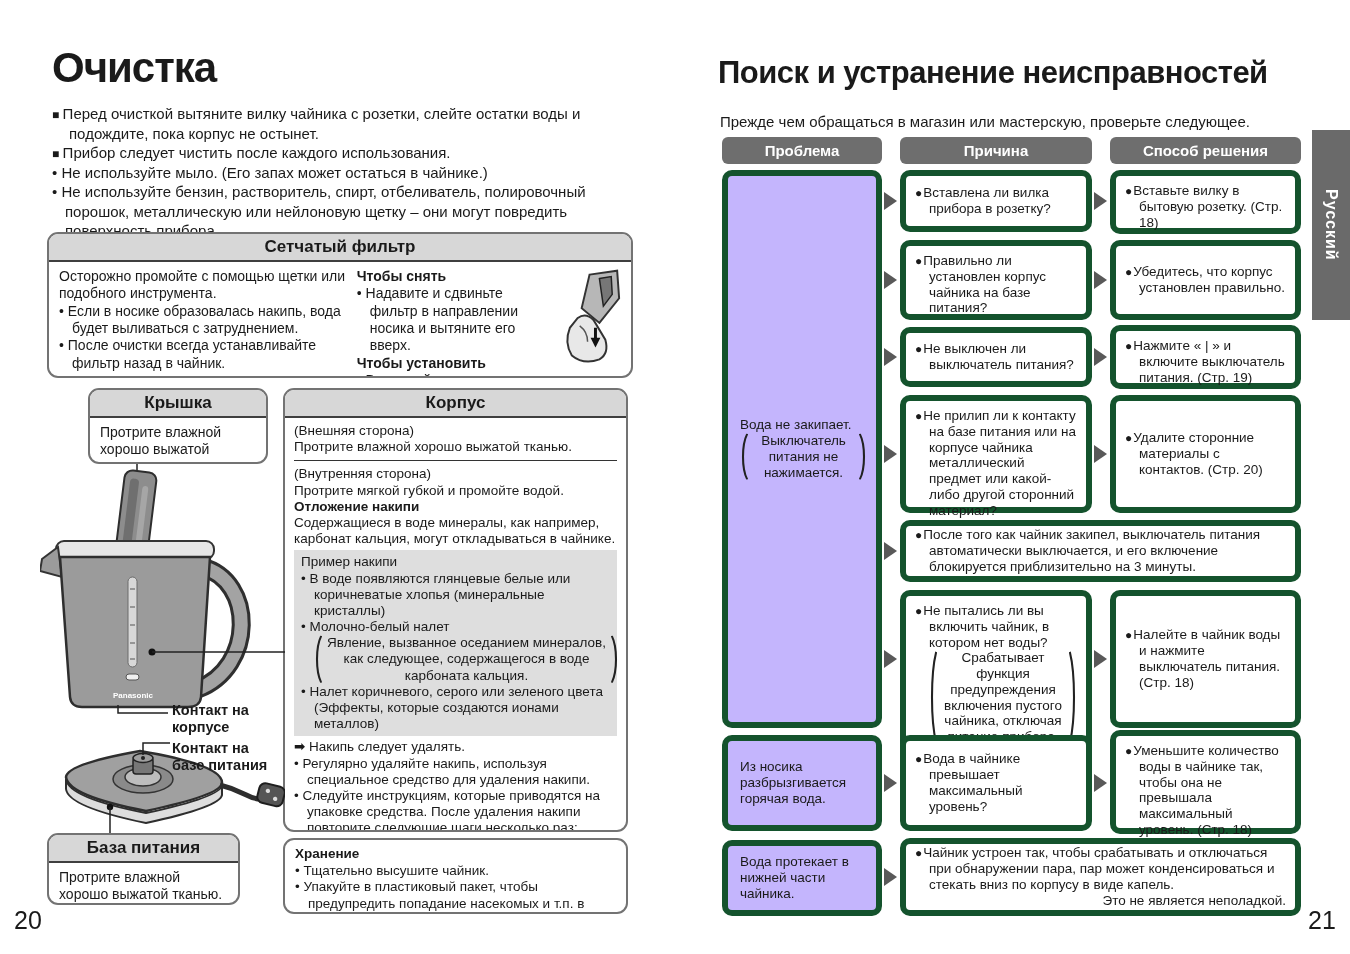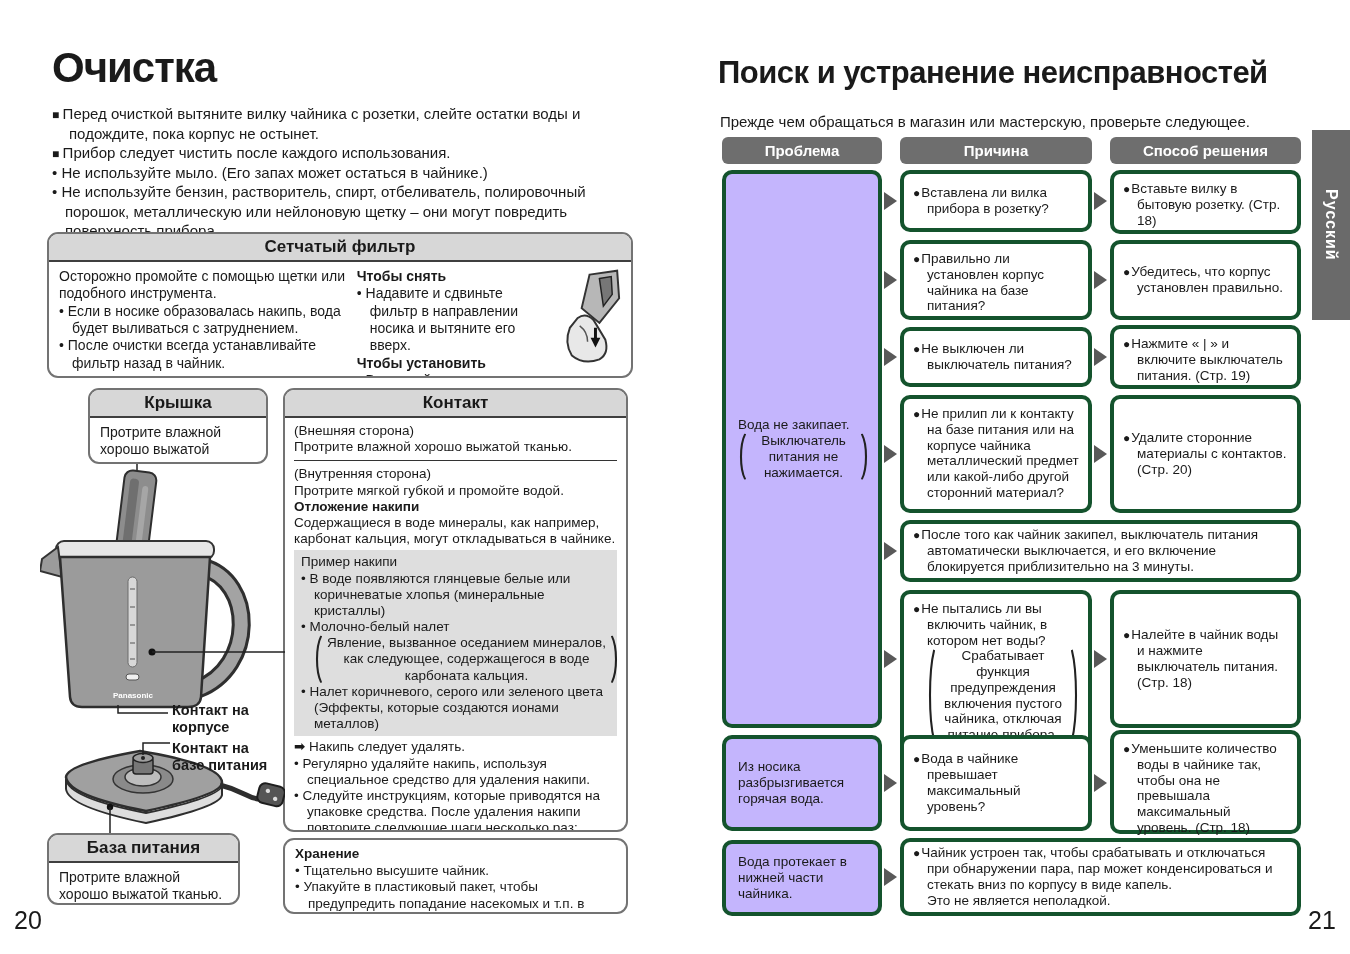--- a/index.html
+++ b/index.html
@@ -22,21 +22,21 @@
   .graybk{background:#dedede;padding:4px 7px;margin:3px 0;}
   .divider{border:none;border-top:1.5px solid #333;margin:5px 0;}
   .b{font-weight:bold;}
   
   .pgroup{position:relative;padding:0 10px;text-align:center;}
   .pgroup svg{position:absolute;top:0;height:100%;width:8px;}
   .pgroup svg.lp{left:0;} .pgroup svg.rp{right:0;}
   
   .pill{position:absolute;height:27px;background:#6e6e6e;border-radius:6px;color:#fff;
         font-weight:bold;font-size:15px;display:flex;align-items:center;justify-content:center;}
-  .tbox{position:absolute;border:4px solid #14532d;border-radius:10px;background:#fff;
+  .tbox{position:absolute;border:6px solid #14532d;border-radius:10px;background:#fff;
         box-sizing:border-box;font-size:13.5px;line-height:1.17;padding:7px 9px;}
   .pbox{background:#c4b5fd;padding-left:12px;}
   .vcenter{display:flex;flex-direction:column;justify-content:center;}
   .bt{padding-left:14px;text-indent:-14px;}
   .bt::before{content:"●";font-size:12px;letter-spacing:1px;}
   .ind{padding-left:14px;}
   .arr{position:absolute;width:0;height:0;border-left:13px solid #595959;
        border-top:9px solid transparent;border-bottom:9px solid transparent;}
   .sidetab{position:absolute;background:#6a6a6a;color:#fff;font-weight:bold;font-size:16px;
            writing-mode:vertical-rl;display:flex;align-items:center;justify-content:center;letter-spacing:1px;}
@@ -84,21 +84,21 @@
       </svg>
     </div>
   </div>
 
   <div class="box" style="left:88px;top:388px;width:180px;height:76px;">
     <div class="box-header">Крышка</div>
     <div class="box-body">Протрите влажной хорошо выжатой тканью.</div>
   </div>
 
   <div class="box" style="left:283px;top:388px;width:345px;height:444px;">
-    <div class="box-header">Контакт</div>
+    <div class="box-header">Корпус</div>
     <div class="box-body bb">
       <div>(Внешняя сторона)</div>
       <div>Протрите влажной хорошо выжатой тканью.</div>
       <hr class="divider">
       <div>(Внутренняя сторона)</div>
       <div>Протрите мягкой губкой и промойте водой.</div>
       <div class="b">Отложение накипи</div>
       <div>Содержащиеся в воде минералы, как например, карбонат кальция, могут откладываться в чайнике.</div>
       <div class="graybk">
         <div>Пример накипи</div>
@@ -268,21 +268,21 @@
   <div class="tbox vcenter" style="left:900px;top:735px;width:192px;height:96px;">
     <div class="bt">Вода в чайнике превышает максимальный уровень?</div>
   </div>
   <div class="tbox" style="left:1110px;top:730px;width:191px;height:104px;">
     <div class="bt">Уменьшите количество воды в чайнике так, чтобы она не превышала максимальный уровень. (Стр. 18)</div>
   </div>
 
   <div class="tbox pbox vcenter" style="left:722px;top:840px;width:160px;height:76px;">
     <div>Вода протекает в нижней части чайника.</div>
   </div>
-  <div class="tbox vcenter" style="left:900px;top:838px;width:401px;height:78px;">
+  <div class="tbox vcenter" style="left:900px;top:838px;width:401px;height:78px;align-items:flex-end;">
     <div class="bt">Чайник устроен так, чтобы срабатывать и отключаться при обнаружении пара, пар может конденсироваться и стекать вниз по корпусу в виде капель.</div>
     <div class="ind">Это не является неполадкой.</div>
   </div>
 
   <div class="arr" style="left:884px;top:192px;"></div>
   <div class="arr" style="left:884px;top:271px;"></div>
   <div class="arr" style="left:884px;top:348px;"></div>
   <div class="arr" style="left:884px;top:445px;"></div>
   <div class="arr" style="left:884px;top:542px;"></div>
   <div class="arr" style="left:884px;top:650px;"></div>

